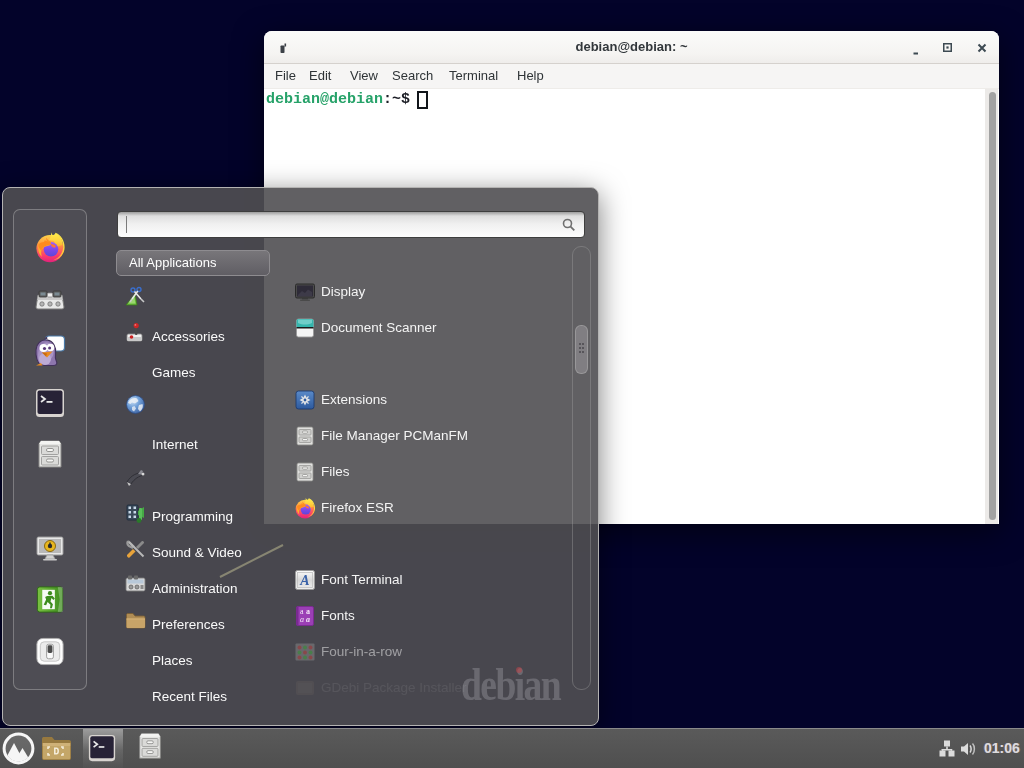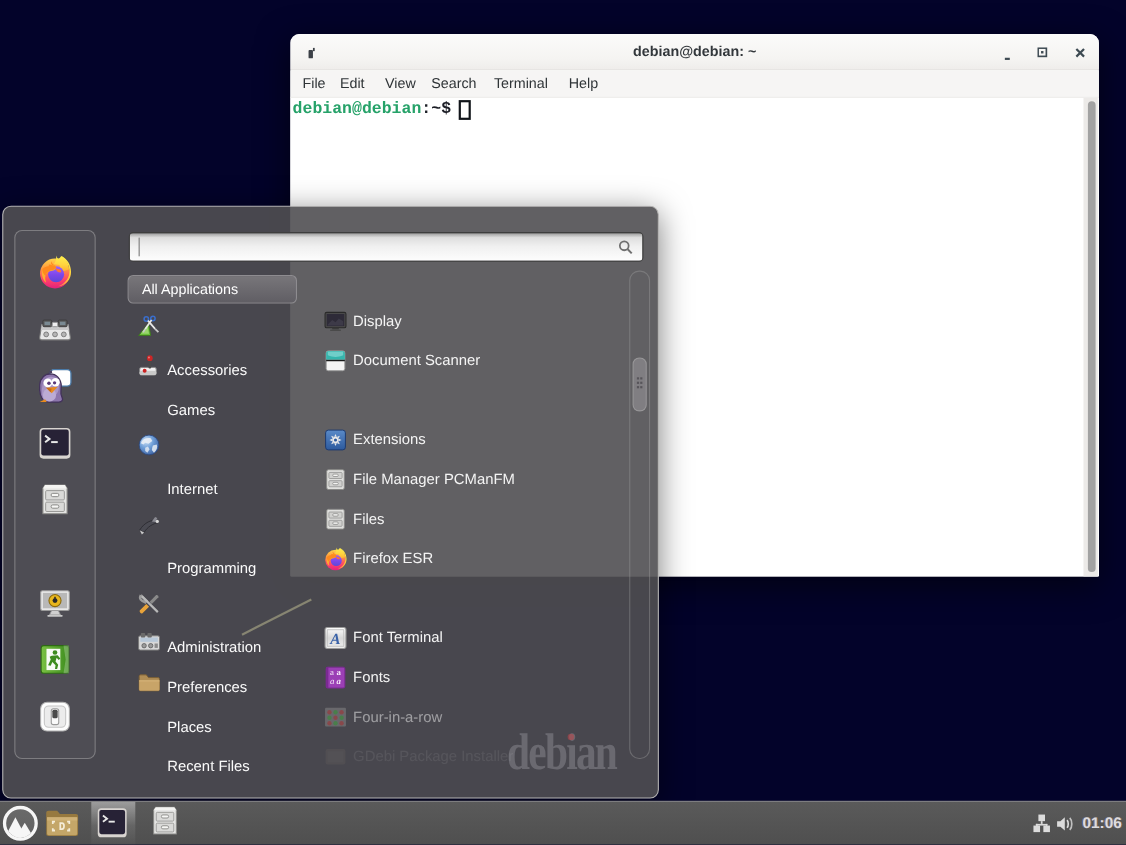--- a/index.html
+++ b/index.html
@@ -251,20 +251,37 @@
     </div>
 <div class="cat" style="top:277px">
       <svg class="ic" width="21" height="21" viewBox="0 0 21 21">
         <path d="M2 16 C6 9 13 6 19 7 L19 9 C14 10 9 13 6 18 Z" fill="#4a4a52" stroke="#2a2a30" stroke-width="0.8"></path>
 <path d="M13 8 L16 4 L18 5 L16.5 8.5 Z" fill="#8a8a92"></path>
 <path d="M2 16 L6 18 L4 20 Z" fill="#c8c8c8"></path>
 <circle cx="18" cy="8" r="1.5" fill="#d8d8d8"></circle>
       </svg>
       <span class="lb">Programming</span>
     </div>
+<div class="cat" style="top:313px">
+      <svg class="ic" width="21" height="21" viewBox="0 0 21 21">
+        <rect x="2" y="3" width="11" height="15" rx="1" fill="#3a4a5a" stroke="#1a2a3a" stroke-width="0.8"></rect>
+<g fill="#c8d8e8">
+          <rect x="3.5" y="4.5" width="2.5" height="2.5"></rect>
+          <rect x="8.5" y="4.5" width="2.5" height="2.5"></rect>
+<rect x="3.5" y="9" width="2.5" height="2.5"></rect>
+          <rect x="8.5" y="9" width="2.5" height="2.5"></rect>
+<rect x="3.5" y="13.5" width="2.5" height="2.5"></rect>
+          <rect x="8.5" y="13.5" width="2.5" height="2.5"></rect>
+        </g>
+<path d="M13 9 L19 5 L19 16 L13 13 Z" fill="#44aa44"></path>
+<rect x="14" y="6" width="3" height="12" rx="1" fill="#5abf5a"></rect>
+<circle cx="14" cy="18.5" r="2.4" fill="#2a7a2a"></circle>
+      </svg>
+      <span class="lb">Sound &amp; Video</span>
+    </div>
 <div class="cat" style="top:349px">
       <svg class="ic" width="21" height="21" viewBox="0 0 21 21">
         <path d="M3 3 L9 9 M3 3 C2 5 2.5 7 4 8 L8 10" stroke="#9a9a9a" stroke-width="2.2" fill="none"></path>
 <path d="M4 4 L16 16 L18.5 18.5" stroke="#b8b8b8" stroke-width="2" fill="none"></path>
 <path d="M17 3 L11 9 L13 11 L19 5 C19.5 4 18 2.5 17 3 Z" fill="#8a8a8a"></path>
 <path d="M2 17 L8 11 L10.5 13.5 L4.5 19.5 C3.5 20.5 1.5 18.5 2 17 Z" fill="#e8a33a"></path>
       </svg>
       <span class="lb">Administration</span>
     </div>
 <div class="cat" style="top:385px">

